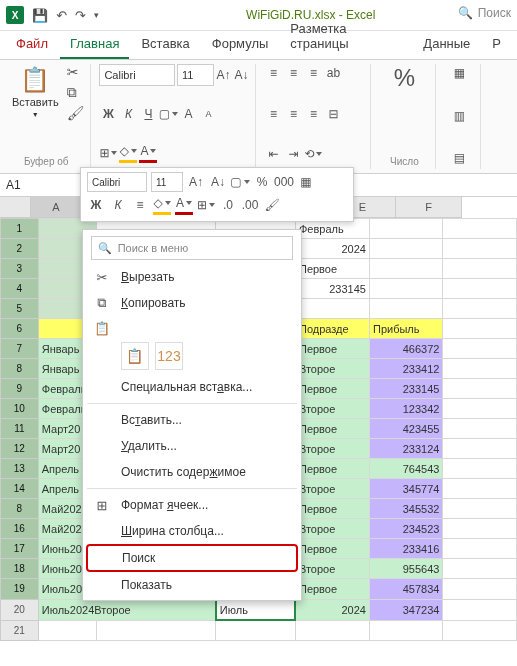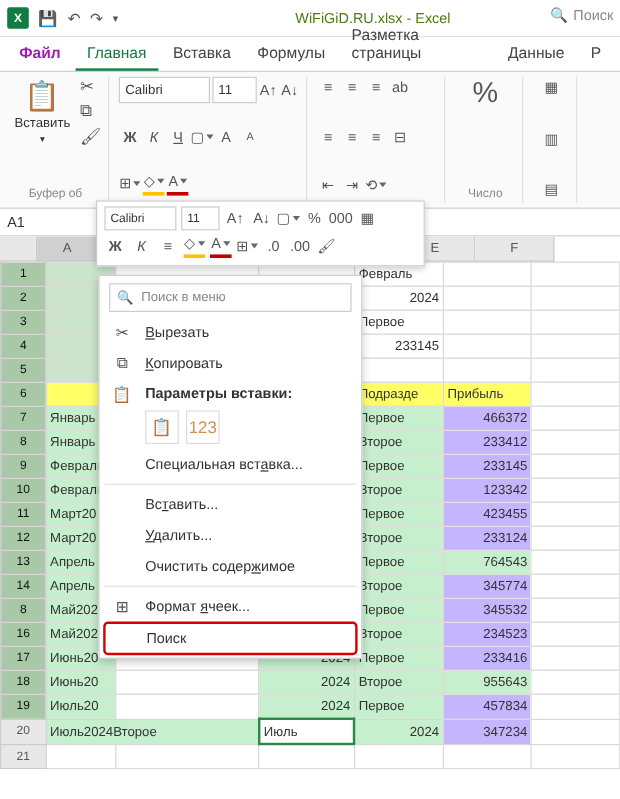--- a/index.html
+++ b/index.html
@@ -4,21 +4,21 @@
 <style>
 html,body{margin:0;padding:0;font-family:"Segoe UI",Arial,sans-serif;font-size:12px;color:#333;background:#fff;width:517px;height:666px;overflow:hidden}
 .titlebar{height:30px;background:#fff;display:flex;align-items:center;padding:0 6px;border-bottom:1px solid #e0e0e0}
 .titlebar .ticon{width:18px;height:18px;background:#107c41;border-radius:2px;display:flex;align-items:center;justify-content:center;color:#fff;font-size:10px;font-weight:bold;margin-right:8px}
 .qat{display:flex;gap:8px;align-items:center;margin-right:12px}
 .qat span{color:#555;font-size:13px}
 .titlebar .fname{color:#4d7c0f;font-size:12px;margin:0 auto}
 .search{position:absolute;right:6px;top:6px;color:#888;font-size:12px;display:flex;align-items:center;gap:4px}
 .menubar{height:28px;display:flex;align-items:flex-end;padding:0 6px;gap:2px;border-bottom:1px solid #d0d0d0}
 .menubar .mitem{padding:6px 10px;font-size:13px;color:#444;border-bottom:2px solid transparent}
-.menubar .mitem.file{color:#a21caf;font-weight:700}
+.menubar .mitem.file{color:#b91c1c;font-weight:400}
 .menubar .mitem.active{border-bottom:2px solid #107c41;color:#107c41;font-weight:500}
 .ribbon{height:105px;background:#fafafa;border-bottom:1px solid #d0d0d0;display:flex;padding:4px 6px;gap:6px}
 .rgroup{display:flex;flex-direction:column;justify-content:space-between;border-right:1px solid #e0e0e0;padding:0 6px 2px 2px}
 .rgroup .glabel{font-size:10px;color:#888;text-align:center}
 .clipgroup{align-items:center}
 .pastebtn{display:flex;flex-direction:column;align-items:center;gap:2px;padding:2px 4px}
 .pastebtn .cicon{font-size:24px;color:#d09050}
 .pastebtn .lbl{font-size:11px}
 .cliprow{display:flex;flex-direction:column;gap:4px;margin-left:4px}
 .cliprow span{font-size:14px;color:#555}
@@ -409,21 +409,20 @@
   <div class="mi">
       <span class="mico">✂</span>
       <span><span class="u-mid">В</span>ырезать</span>
     </div>
   <div class="mi">
       <span class="mico">⧉</span>
       <span><span class="u-mid">К</span>опировать</span>
     </div>
   <div class="mi heading">
       <span class="mico">📋</span>
-      <span>Параметры вставки:</span>
     </div>
   <div class="paste-opts">
     <div class="pbtn">📋</div>
     <div class="pbtn">123</div>
   </div>
   <div class="mi">
       <span class="mico"></span>
       <span>Специальная вст<span class="u-mid">а</span>вка...</span>
     </div>
   <div class="sep"></div>
@@ -437,17 +436,25 @@
     </div>
   <div class="mi">
       <span class="mico"></span>
       <span>Очистить содер<span class="u-mid">ж</span>имое</span>
     </div>
   <div class="sep"></div>
   <div class="mi">
       <span class="mico">⊞</span>
       <span>Формат <span class="u-mid">я</span>чеек...</span>
     </div>
+  <div class="mi">
+      <span class="mico"></span>
+      <span><span class="u-mid">Ш</span>ирина столбца...</span>
+    </div>
   <div class="mi hl">
       <span class="mico"></span>
       <span>Поиск</span>
     </div>
+  <div class="mi">
+      <span class="mico"></span>
+      <span>Показать</span>
+    </div>
 </div>
 
 </body></html>

